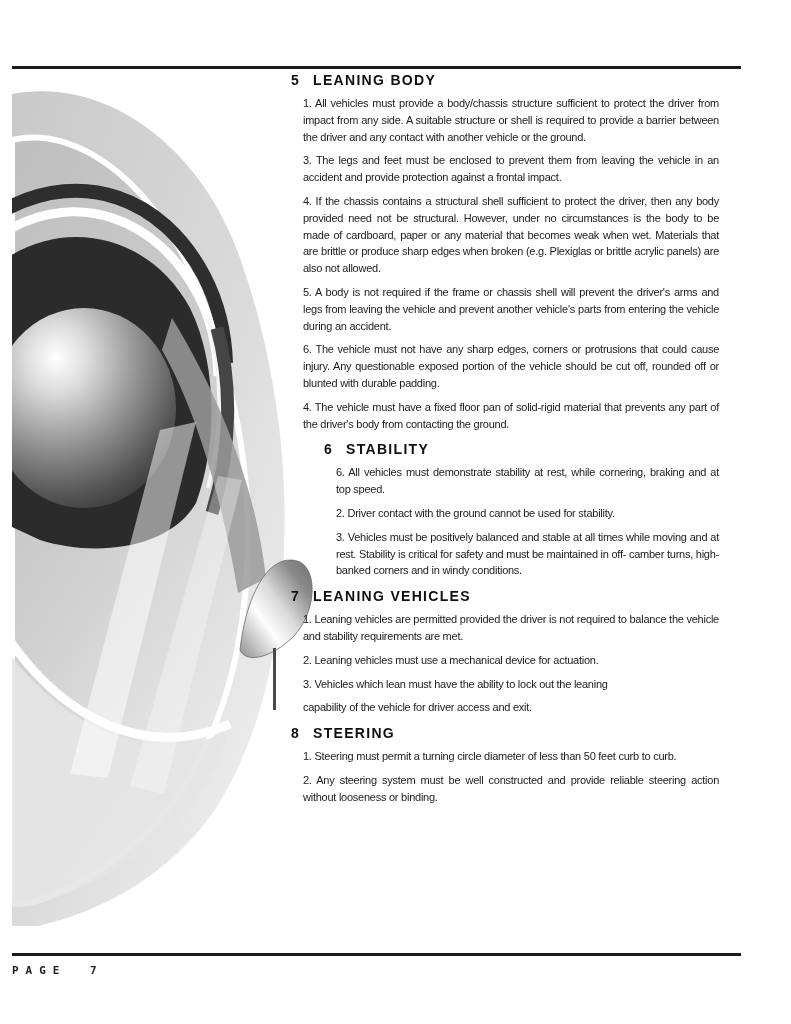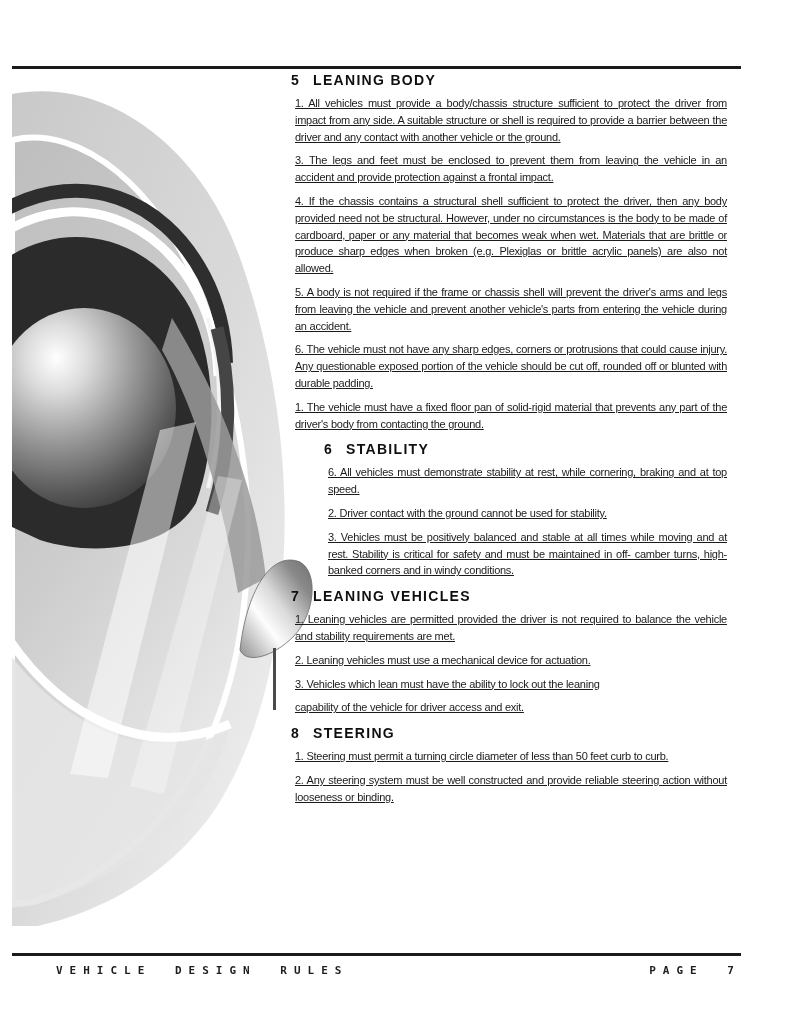--- a/index.html
+++ b/index.html
@@ -27,22 +27,22 @@
     position:absolute; left:291px; top:71px; width:440px; height:880px;
     overflow:hidden; color:#1b1b1b;
   }
   .content h2 {
     display:flex; gap:13px; align-items:baseline;
     margin:8px 0 6px; color:#0f0f0f;
     font-size:14px; line-height:18px; font-weight:bold; letter-spacing:1.3px;
   }
   .content section:first-child h2 { margin-top:0; }
   .content p {
-    margin:0 4px 7px; font-size:11px; line-height:16.8px;
-    letter-spacing:-0.25px; text-align:justify;text-decoration:underline;
+    margin:0 12px 7px; font-size:11px; line-height:16.8px;
+    letter-spacing:-0.25px; text-align:justify;
   }
   .indent { margin-left:33px; }
 
   footer {
     position:absolute; left:12px; top:964px; width:729px;
     display:flex; justify-content:space-between;
     font-family:"DejaVu Sans Mono", monospace;
     font-size:11px; font-weight:bold; letter-spacing:7px; word-spacing:10px;
     color:#1e1e1e; white-space:nowrap;
   }
@@ -116,21 +116,21 @@
   <section>
     <h2>
       <span>5</span>
       <span>LEANING BODY</span>
     </h2>
     <p>1. All vehicles must provide a body/chassis structure sufficient to protect the driver from impact from any side.  A suitable structure or shell is required to provide a barrier between the driver and any contact with another vehicle or the ground.</p>
     <p>3. The legs and feet must be enclosed to prevent them from leaving the vehicle in an accident and provide protection against a frontal impact.</p>
     <p>4. If the chassis contains a structural shell sufficient to protect the driver, then any body provided need not be structural.  However, under no circumstances is the body to be made of cardboard, paper or any material that becomes weak when wet.  Materials that are brittle or produce sharp edges when broken (e.g. Plexiglas or brittle acrylic panels) are also not allowed.</p>
     <p>5. A body is not required if the frame or chassis shell will prevent the driver's arms and legs from leaving the vehicle and prevent another vehicle's parts from entering the vehicle during an accident.</p>
     <p>6. The vehicle must not have any sharp edges, corners or protrusions that could cause injury.  Any questionable exposed portion of the vehicle should be cut off, rounded off or blunted with durable padding.</p>
-    <p>1. The vehicle must have a fixed floor pan of solid-rigid material that prevents any part of the driver's body from contacting the ground.</p>
+    <p>4. The vehicle must have a fixed floor pan of solid-rigid material that prevents any part of the driver's body from contacting the ground.</p>
   </section>
 
   <section class="indent">
     <h2>
       <span>6</span>
       <span>STABILITY</span>
     </h2>
     <p>6. All vehicles must demonstrate stability at rest, while cornering, braking and at top speed.</p>
     <p>2. Driver contact with the ground cannot be used for stability.</p>
     <p>3. Vehicles must be positively balanced and stable at all times while moving and at rest. Stability is critical for safety and must be maintained in off- camber turns, high-banked corners and in windy conditions.</p>
@@ -154,15 +154,14 @@
     </h2>
     <p>1. Steering must permit a turning circle diameter of less than 50 feet curb to curb.</p>
     <p>2. Any steering system must be well constructed and provide reliable steering action without looseness or binding.</p>
   </section>
 
 </main>
 
 <div class="hrule rule-bottom"></div>
 
 <footer>
-  <span class="ft-left">VEHICLE DESIGN RULES</span>
   <span class="ft-right">PAGE 7</span>
 </footer>
 
 </body></html>

